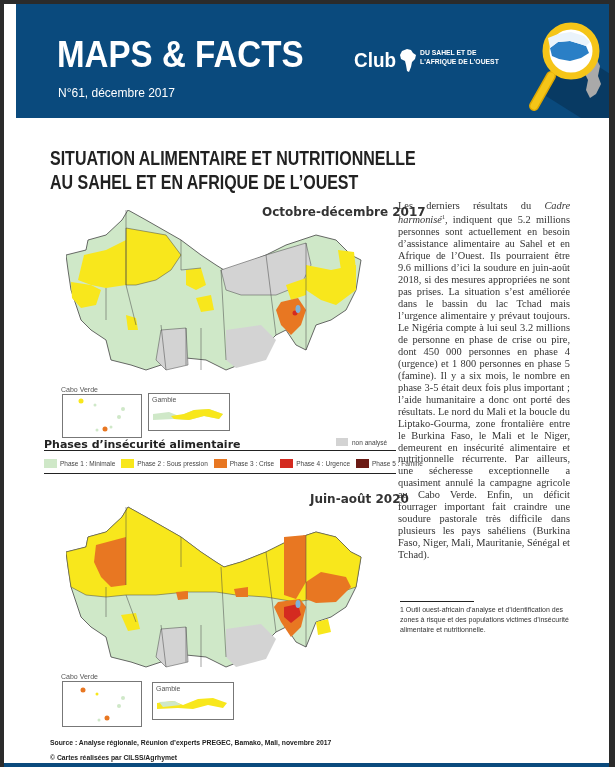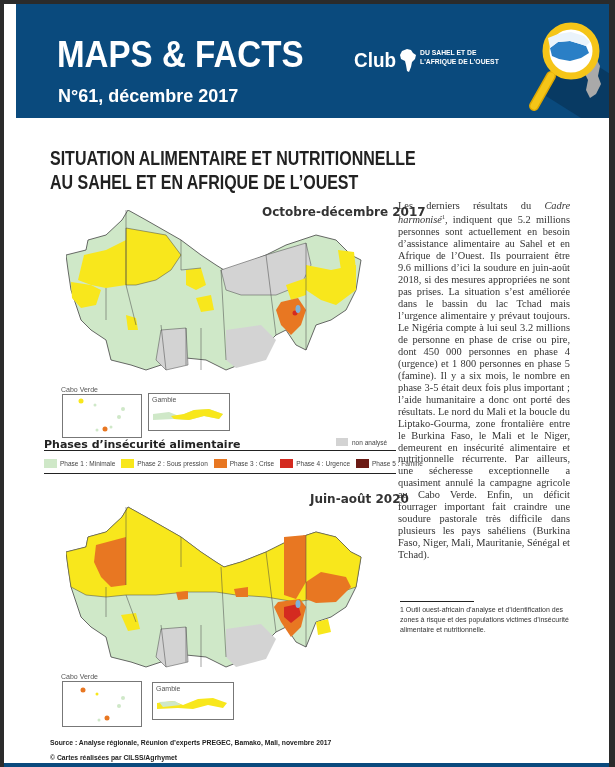--- a/index.html
+++ b/index.html
@@ -1,20 +1,20 @@
 <!DOCTYPE html>
 <html><head>
 <meta charset="utf-8">
 <style>
   html,body{margin:0;padding:0;}
   body{width:615px;height:767px;background:#2b2b2b;position:relative;overflow:hidden;font-family:"Liberation Sans",sans-serif;}
   .page{position:absolute;left:4px;top:4px;width:605px;height:763px;background:#fff;overflow:hidden;}
   .banner{position:absolute;left:0;top:0;width:605px;height:114px;background:#0a4a7d;overflow:hidden;margin-left:12px;}
   .banner-title{position:absolute;left:41px;top:30px;font-size:36px;font-weight:bold;color:#fff;letter-spacing:0px;transform:scaleX(0.92);transform-origin:left;}
-  .issue{position:absolute;left:42px;top:82px;font-size:18px;font-weight:bold;color:#fff;}
+  .issue{position:absolute;left:42px;top:82px;font-size:12px;font-weight:normal;color:#fff;}
   .club{position:absolute;left:338px;top:44px;display:flex;color:#ffffff;}
   .club-word{font-size:21px;font-weight:bold;transform:scaleX(0.9);transform-origin:left;margin-right:-2px;}
   .club-africa{width:18px;height:26px;margin-right:3px;}
   .club-sub{font-size:8px;font-weight:bold;line-height:9px;transform:scaleX(0.85);transform-origin:left;}
   .magnifier{position:absolute;left:510px;top:2px;width:95px;height:112px;}
   .heading{position:absolute;left:46px;top:142px;font-size:19.5px;font-weight:bold;color:#222;line-height:24px;transform:scaleX(0.82);transform-origin:left;white-space:nowrap;}
   .map-label{position:absolute;font-size:12px;font-weight:bold;color:#333;font-family:"DejaVu Sans",sans-serif;}
   .map{position:absolute;}
   .inset-label{position:absolute;font-size:7px;color:#555;}
   .inset-box{position:absolute;border:1px solid #777;background:#fff;}

